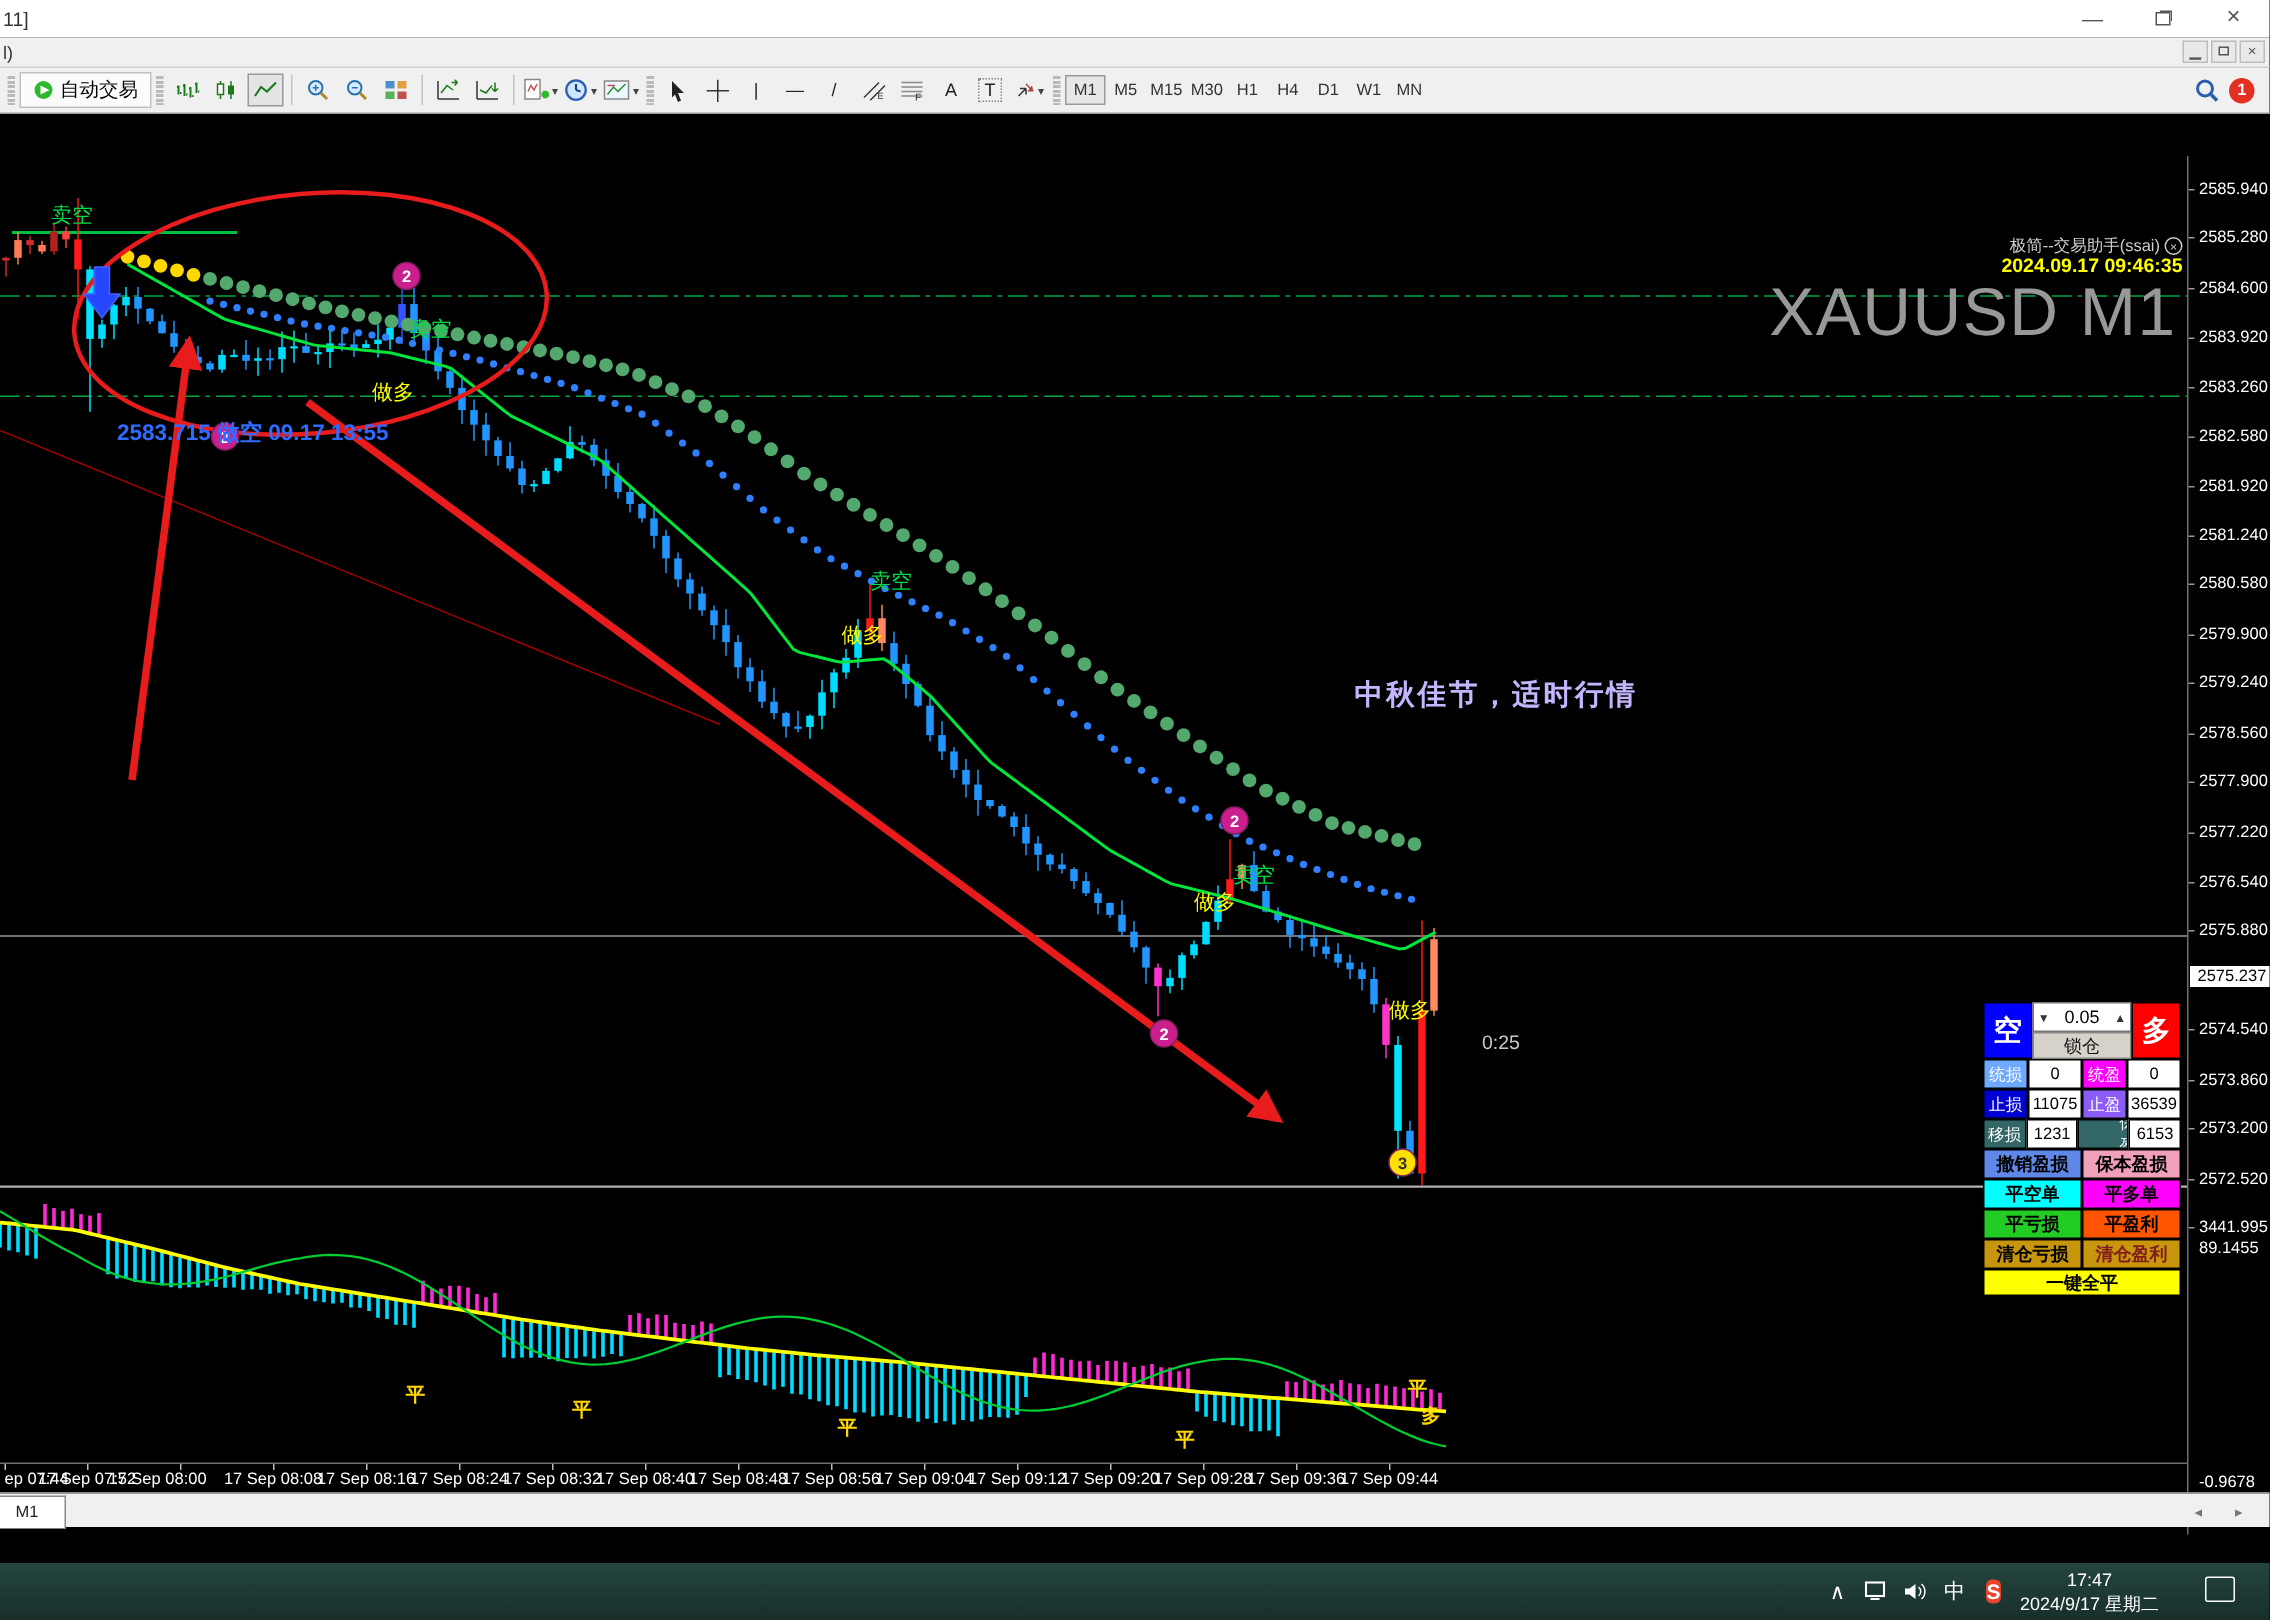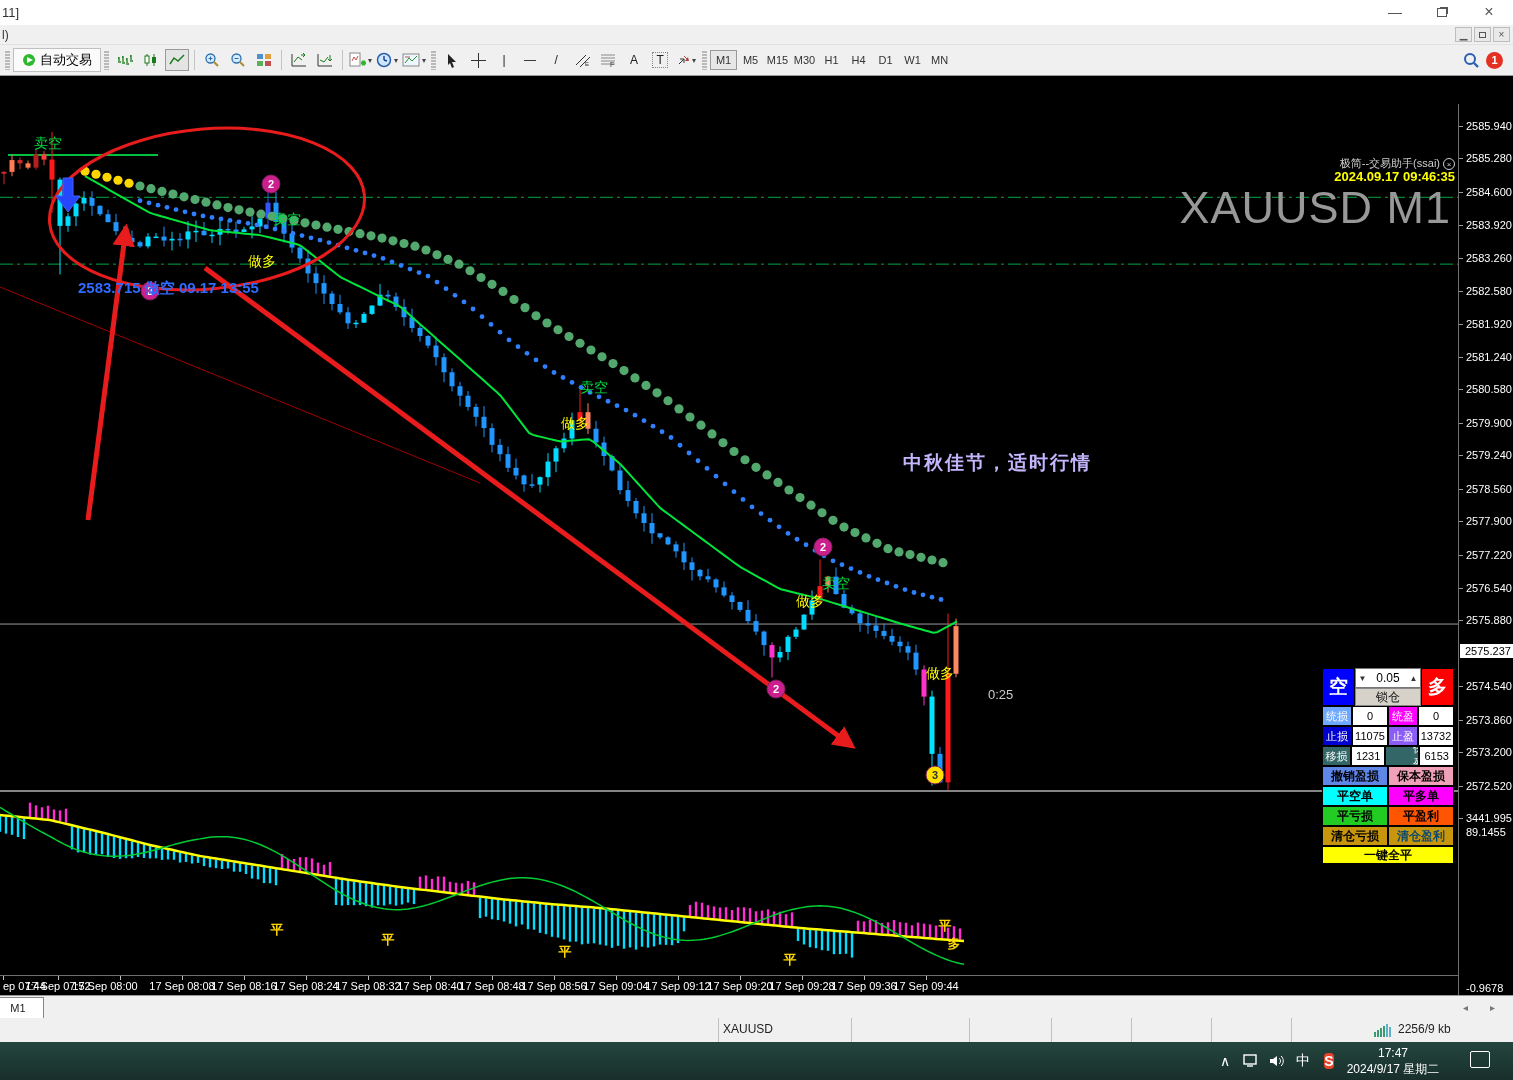--- a/index.html
+++ b/index.html
@@ -980,21 +980,21 @@
           <div class="prow">
             <div class="pcell statl" style="background: rgb(110, 168, 255);">统损</div>
             <div class="pcell statv" style="background: rgb(255, 255, 255);">0</div>
             <div class="pcell statl" style="background: rgb(255, 0, 255);">统盈</div>
             <div class="pcell statv" style="background: rgb(255, 255, 255);">0</div>
           </div>
           <div class="prow">
             <div class="pcell statl" style="background: rgb(0, 0, 208);">止损</div>
             <div class="pcell statv" style="background: rgb(255, 255, 255);">11075</div>
             <div class="pcell statl" style="background: #8b5cf6;">止盈</div>
-            <div class="pcell statv" style="background: rgb(255, 255, 255);">13732</div>
+            <div class="pcell statv" style="background: rgb(255, 255, 255);">36539</div>
           </div>
           <div class="prow">
             <div class="pcell statl" style="background: rgb(51, 102, 102);">移损</div>
             <div class="pcell statv" style="background: rgb(255, 255, 255);">1231</div>
             <div class="pcell statl" style="background: rgb(51, 102, 102); padding-left: 32px;">保盈</div>
             <div class="pcell statv" style="background: rgb(255, 255, 255);">6153</div>
           </div>
           <div class="prow">
             <div class="pcell halfbtn" style="background: rgb(95, 135, 232); color: rgb(0, 0, 0);">撤销盈损</div>
             <div class="pcell halfbtn" style="background: rgb(240, 160, 184); color: rgb(0, 0, 0);">保本盈损</div>
@@ -1002,52 +1002,33 @@
           <div class="prow">
             <div class="pcell halfbtn" style="background: rgb(0, 255, 255); color: rgb(0, 0, 0);">平空单</div>
             <div class="pcell halfbtn" style="background: rgb(255, 0, 255); color: rgb(0, 0, 0);">平多单</div>
           </div>
           <div class="prow">
             <div class="pcell halfbtn" style="background: rgb(34, 204, 34); color: rgb(0, 0, 0);">平亏损</div>
             <div class="pcell halfbtn" style="background: rgb(255, 85, 0); color: rgb(0, 0, 0);">平盈利</div>
           </div>
           <div class="prow">
             <div class="pcell halfbtn" style="background: rgb(200, 150, 12); color: rgb(0, 0, 0);">清仓亏损</div>
-            <div class="pcell halfbtn" style="background: rgb(200, 150, 12); color: #0c4a6e;">清仓盈利</div>
+            <div class="pcell halfbtn" style="background: rgb(200, 150, 12); color: #7f1d1d;">清仓盈利</div>
           </div>
         </div>
       <div class="pcell fullbtn" style="background:#ffff00;">一键全平</div>
     </div>
   </div>
 
   <div class="tabbar">
     <div class="chtab">M1</div>
     <span class="scrollarr" style="left:1463px;">◂</span>
     <span class="scrollarr" style="left:1490px;">▸</span>
   </div>
 
-  <div class="statusbar">
-    <span class="ssym">XAUUSD</span>
-    <svg style="position:absolute;left:1374px;top:5px;" width="20" height="14">
-      <rect x="0" y="9" width="2" height="5" fill="#3a9c6e"></rect>
-        <rect x="3" y="7" width="2" height="7" fill="#3a9c6e"></rect>
-      <rect x="6" y="5" width="2" height="9" fill="#3a9c6e"></rect>
-        <rect x="9" y="3" width="2" height="11" fill="#3a9c6e"></rect>
-      <rect x="12" y="1" width="2" height="13" fill="#5fb0c9"></rect>
-        <rect x="15" y="4" width="2" height="10" fill="#5fb0c9"></rect>
-    </svg>
-    <span class="straffic">2256/9 kb</span>
-  <div class="scell" style="left: 718px;"></div>
-      <div class="scell" style="left: 851px;"></div>
-      <div class="scell" style="left: 969px;"></div>
-      <div class="scell" style="left: 1051px;"></div>
-      <div class="scell" style="left: 1131px;"></div>
-      <div class="scell" style="left: 1211px;"></div>
-      <div class="scell" style="left: 1291px;"></div>
-    </div>
 
   <div class="taskbar">
     <div class="tray" style="left:1212px;">
       <span class="trayico">∧</span>
       <span class="trayico">
           <svg width="16" height="14" class="icon-svg" style="margin:auto;">
             <rect x="1" y="1" width="12" height="9" fill="none" stroke="#fff" stroke-width="1.4"></rect>
             <line x1="4" y1="12" x2="10" y2="12" stroke="#fff" stroke-width="1.4"></line>
           </svg>
         </span>

